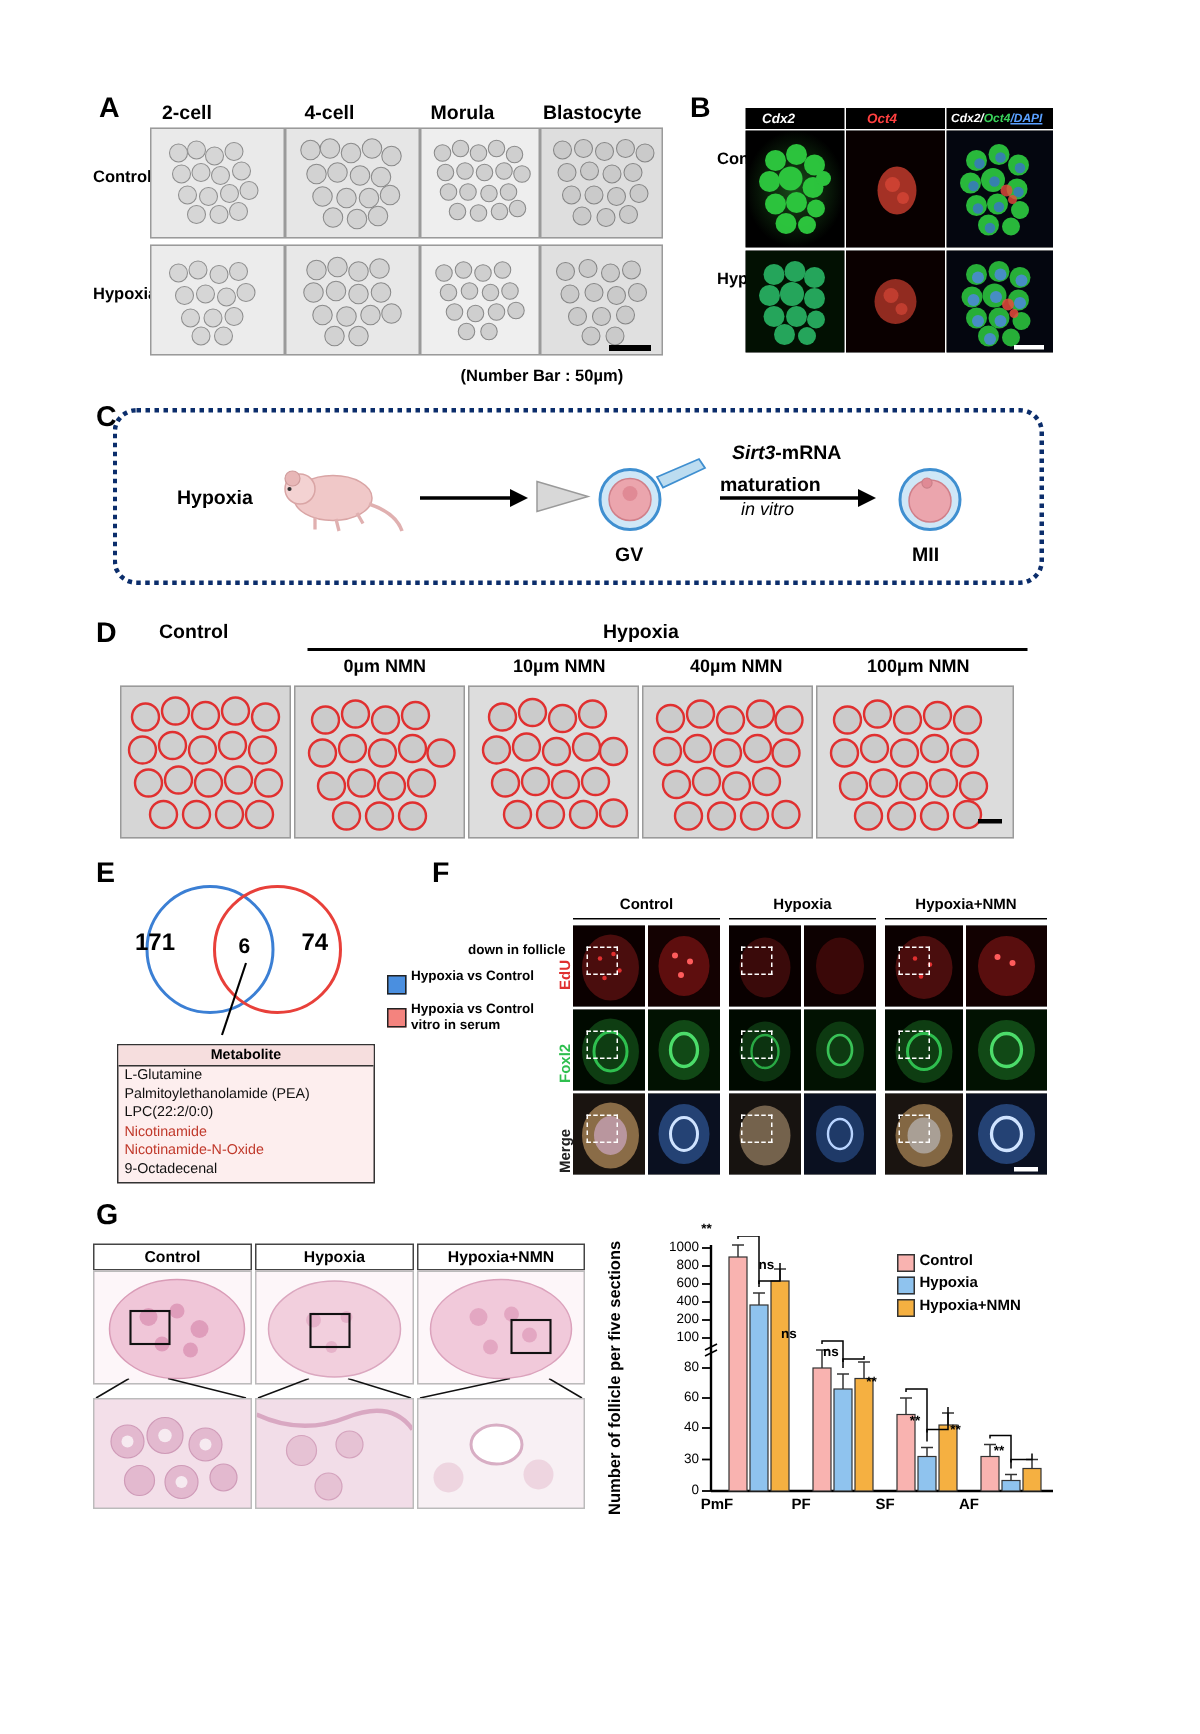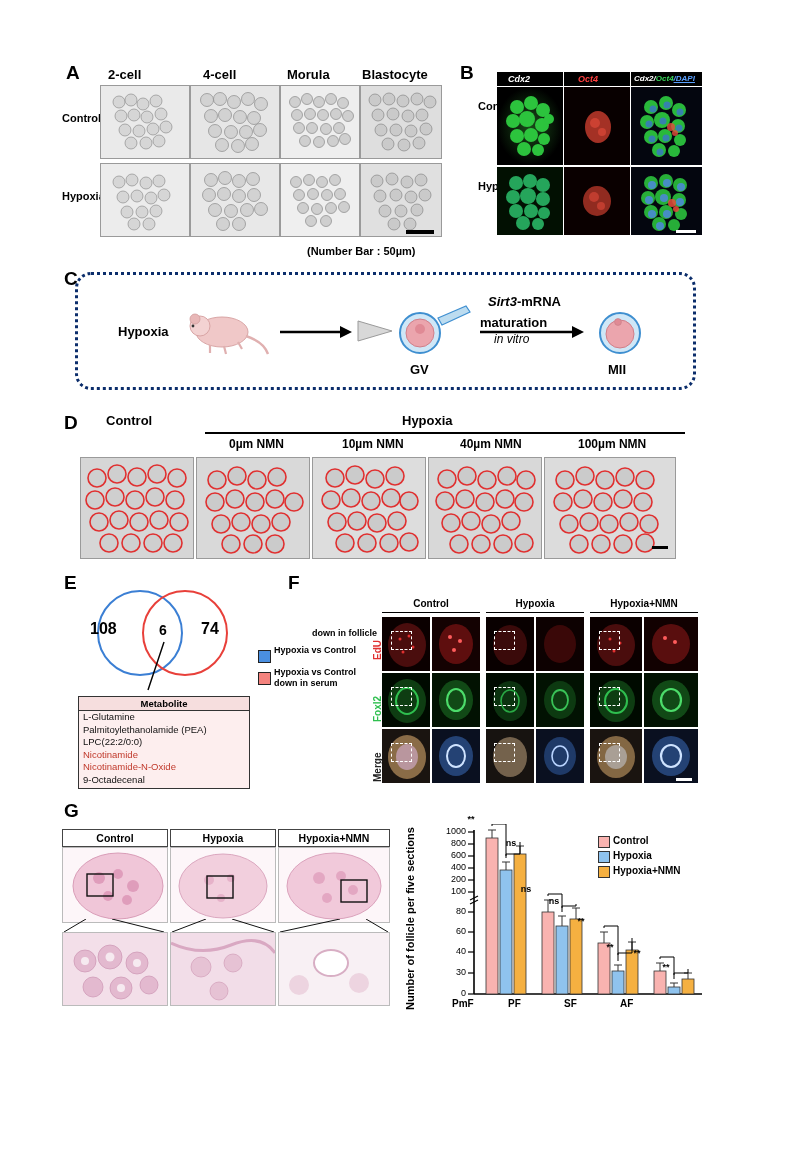--- a/index.html
+++ b/index.html
@@ -31,21 +31,21 @@
   
   .fbox{position:absolute;background:#000;}
   .fhdr{position:absolute;font-size:10px;font-weight:bold;text-align:center;}
   .frow{position:absolute;font-size:10px;font-weight:bold;transform:rotate(-90deg);transform-origin:left top;white-space:nowrap;}
   .dashbox{position:absolute;border:1px dashed #fff;}
 
   
   .ghdr{position:absolute;font-size:10.5px;font-weight:bold;text-align:center;border:1px solid #444;background:#fff;}
   .hebox{position:absolute;border:1px solid #bbb;overflow:hidden;}
   .axis-t{position:absolute;font-size:9px;text-align:right;}
-  .cat-t{position:absolute;font-size:10px;font-weight:bold;text-align:left;}
+  .cat-t{position:absolute;font-size:10px;font-weight:bold;text-align:center;}
   .sig{position:absolute;font-size:9px;font-weight:bold;text-align:center;}
   .ylab{position:absolute;font-size:11px;font-weight:bold;transform:rotate(-90deg);transform-origin:left top;white-space:nowrap;text-align:center;}
   .lg-sq{position:absolute;width:10px;height:10px;border:1px solid #333;}
   .lg-tx{position:absolute;font-size:10px;font-weight:bold;}
 </style>
 </head>
 <body>
 
 <div class="panel-letter" style="left:66px;top:62px;">A</div>
 
@@ -551,33 +551,33 @@
   </svg>
 </div>
 <div style="position:absolute;left:652px;top:546px;width:16px;height:3px;background:#000;"></div>
 
 <div class="panel-letter" style="left:64px;top:572px;">E</div>
 
 <svg style="position:absolute;left:70px;top:588px;" width="200" height="90">
   <circle cx="70" cy="45" r="42" fill="none" stroke="#3b7fd4" stroke-width="2"></circle>
   <circle cx="115" cy="45" r="42" fill="none" stroke="#e8403a" stroke-width="2"></circle>
 </svg>
-<div style="position:absolute;left:90px;top:620px;font-size:16px;font-weight:bold;">108</div>
+<div style="position:absolute;left:90px;top:620px;font-size:16px;font-weight:bold;">171</div>
 <div style="position:absolute;left:159px;top:622px;font-size:14px;font-weight:bold;">6</div>
 <div style="position:absolute;left:201px;top:620px;font-size:16px;font-weight:bold;">74</div>
 <svg style="position:absolute;left:140px;top:638px;" width="40" height="60">
   <line x1="24" y1="4" x2="8" y2="52" stroke="#000" stroke-width="1.4"></line>
 </svg>
 
 <div class="legend-sq" style="left:258px;top:650px;background:#4a8fe0;"></div>
 <div class="legend-tx" style="left:274px;top:645px;">Hypoxia vs Control</div>
 <div class="legend-tx" style="left:274px;top:628px;margin-left:38px;">down in follicle</div>
 <div class="legend-sq" style="left:258px;top:672px;background:#f4837e;"></div>
 <div class="legend-tx" style="left:274px;top:667px;">Hypoxia vs Control</div>
-<div class="legend-tx" style="left:274px;top:678px;">down in serum</div>
+<div class="legend-tx" style="left:274px;top:678px;">vitro in serum</div>
 
 <div class="met-table" style="left:78px;top:696px;width:170px;">
   <div class="met-head">Metabolite</div>
   <div class="met-item" style="color:#111;">L-Glutamine</div>
   <div class="met-item" style="color:#111;">Palmitoylethanolamide (PEA)</div>
   <div class="met-item" style="color:#111;">LPC(22:2/0:0)</div>
   <div class="met-item" style="color:#c0392b;">Nicotinamide</div>
   <div class="met-item" style="color:#c0392b;">Nicotinamide-N-Oxide</div>
   <div class="met-item" style="color:#111;padding-bottom:2px;">9-Octadecenal</div>
 </div>

